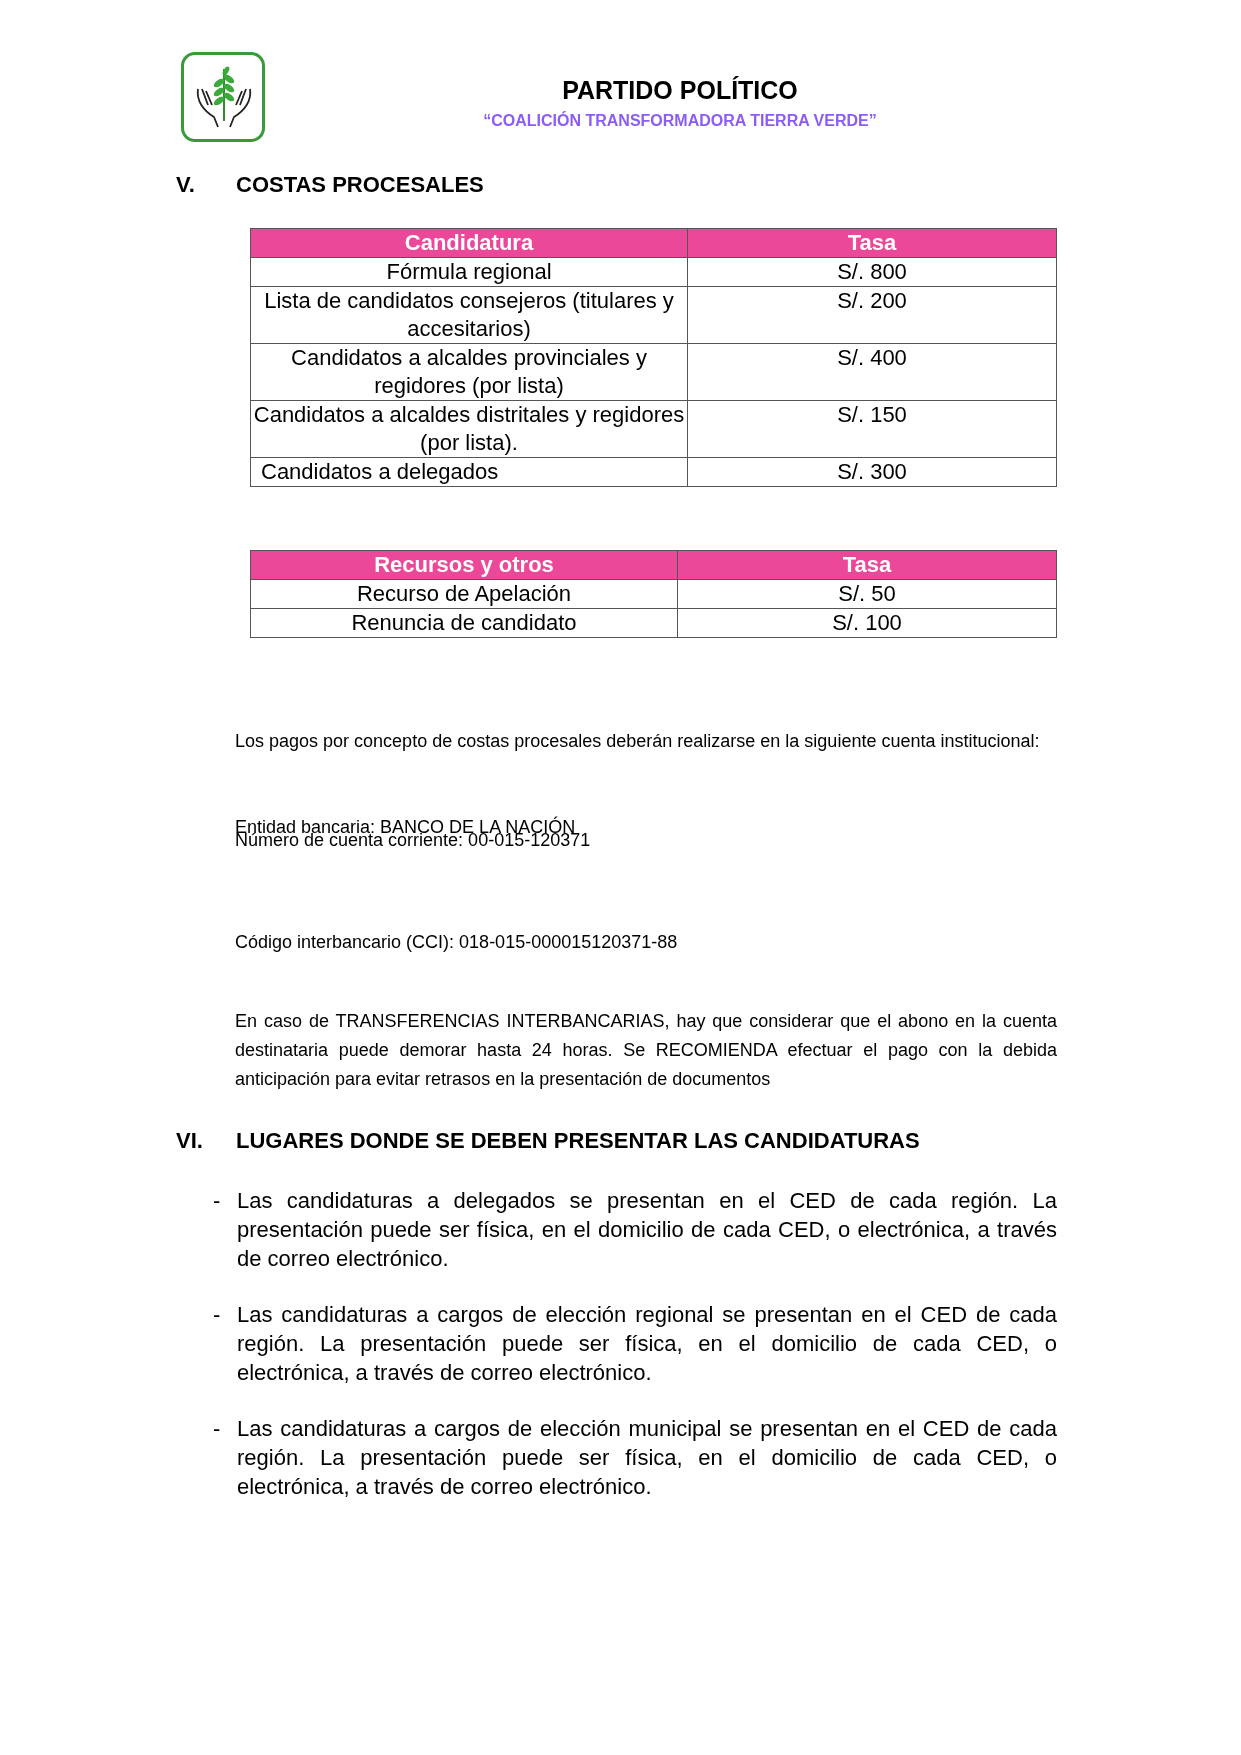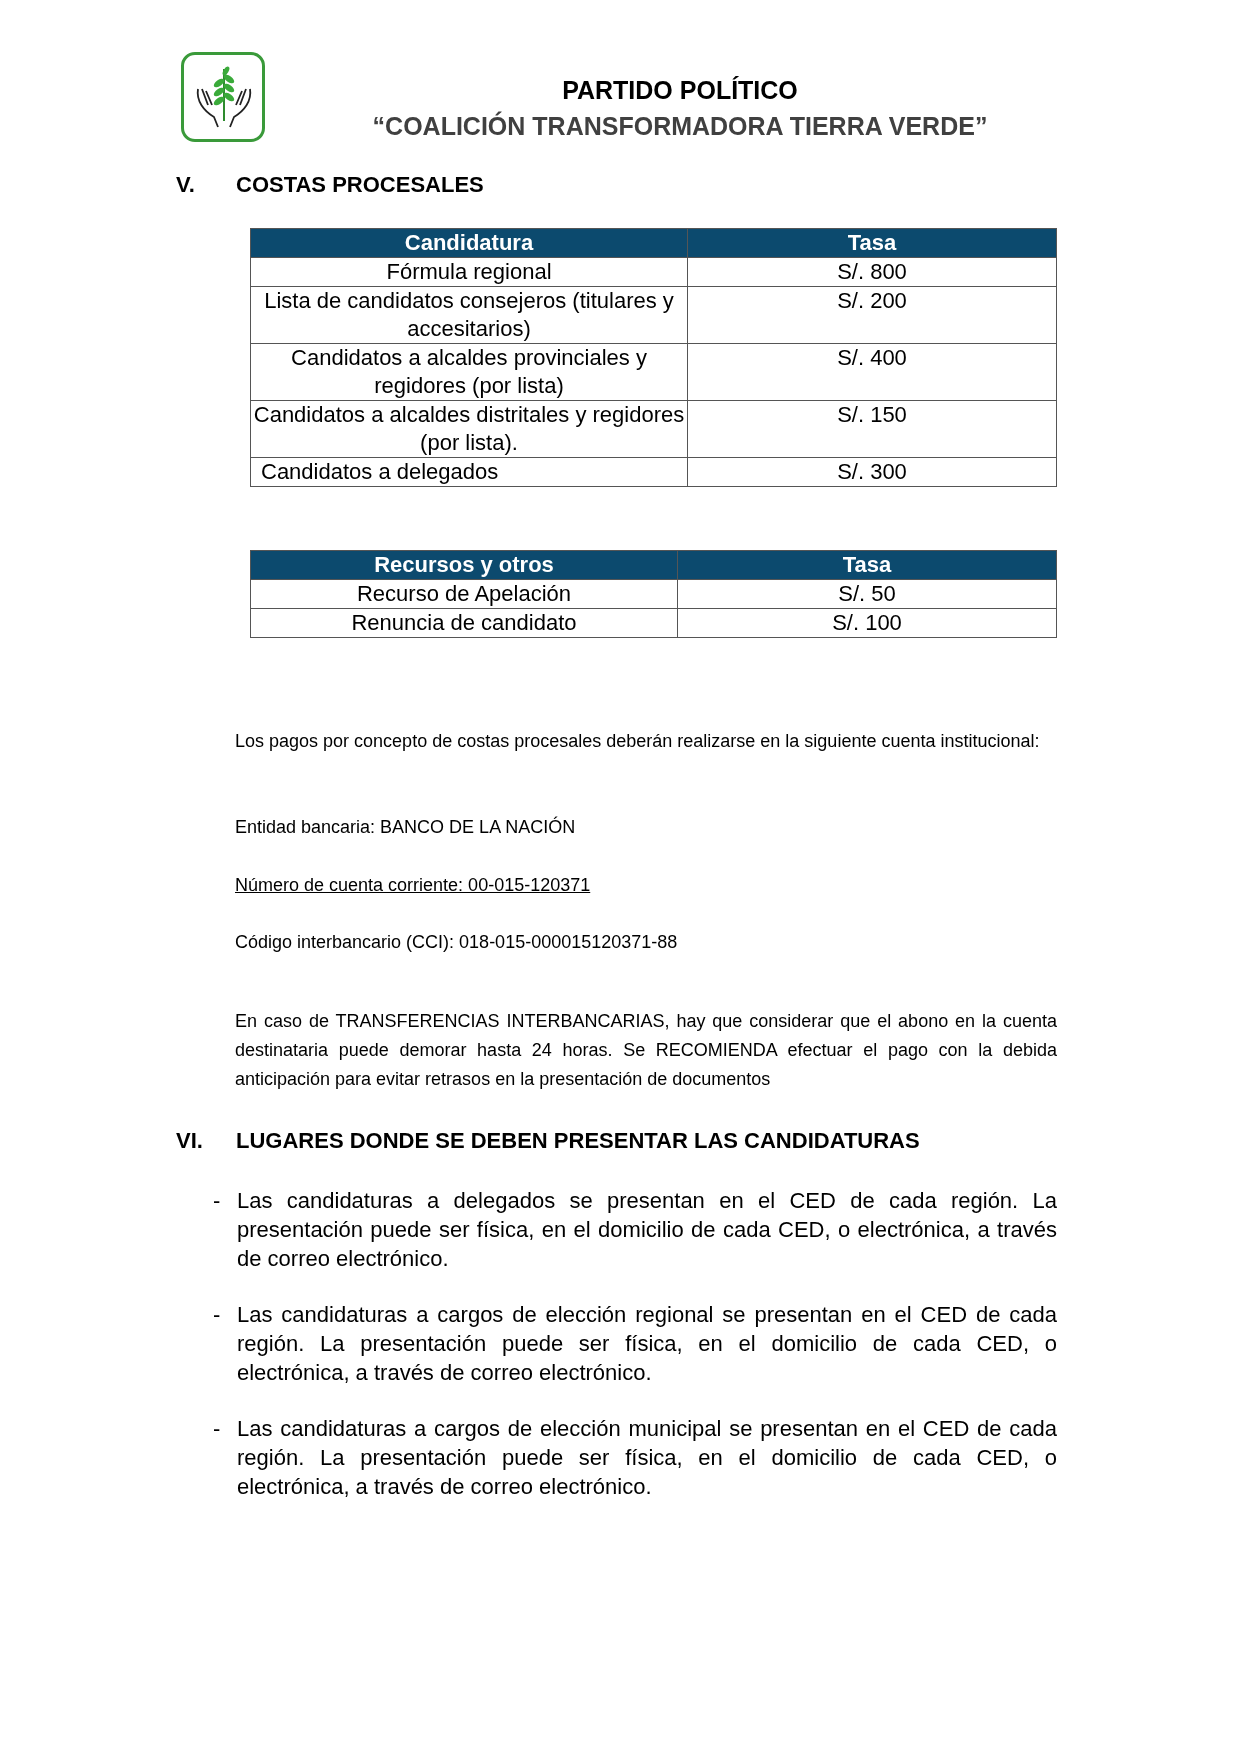--- a/index.html
+++ b/index.html
@@ -4,27 +4,27 @@
 <style>
   html, body { margin: 0; padding: 0; background: #ffffff; }
   body { width: 1241px; height: 1755px; position: relative; overflow: hidden;
          font-family: "Liberation Sans", sans-serif; color: #000; }
   .logo { position: absolute; left: 181px; top: 52px; width: 84px; height: 90px;
           border: 3px solid #3a9a3a; border-radius: 14px; box-sizing: border-box; background:#fff; }
   .logo svg { position:absolute; left:4px; top:6px; }
   .header-title { position: absolute; left: 300px; width: 760px; text-align: center;
                   font-weight: bold; }
   .h1 { top: 76px; font-size: 25px; color: #000; }
-  .h2 { top: 112px; font-size: 25px; color: #404040; }
+  .h2 { top: 112px; font-size: 16px; color: #8b5cf6; }
   .section { position: absolute; left: 176px; font-weight: bold; font-size: 22px; }
   .section .num { display:inline-block; width: 60px; }
   .tbl { position: absolute; left: 250px; border-collapse: collapse; width: 807px;
          font-size: 22px; }
   .tbl td, .tbl th { border: 1.5px solid #555; padding: 0; line-height: 28px; }
-  .tbl th { background: #0c4a6e; color: #fff; font-weight: bold; text-align: center; height: 28px; }
+  .tbl th { background: #ec4899; color: #fff; font-weight: bold; text-align: center; height: 28px; }
   .tbl td { vertical-align: top; }
   .c1 { width: 426px; text-align: center; }
   .c2 { text-align: center; }
   .left { text-align: left; padding-left: 10px !important; }
   .para { position: absolute; left: 235px; width: 822px; font-size: 18px; line-height: 29px;
           text-align: justify; }
   .bullet { position: absolute; left: 213px; width: 844px; font-size: 22px; line-height: 29px; }
   .bullet .dash { position: absolute; left: 0; top: 0; }
   .bullet .txt { margin-left: 24px; text-align: justify; }
 </style>
@@ -96,21 +96,21 @@
   </tr>
   <tr>
     <td class="c1">Renuncia de candidato</td>
     <td class="c2">S/. 100</td>
   </tr>
 </tbody>
   </table>
 
 <div class="para" style="top:727px;">Los pagos por concepto de costas procesales deberán realizarse en la siguiente cuenta institucional:</div>
 <div class="para" style="top:813px;">Entidad bancaria: BANCO DE LA NACIÓN</div>
-<div class="para" style="top:871px;text-decoration:underline;">Número de cuenta corriente:  00-015-120371</div>
+<div class="para" style="top:826px;">Número de cuenta corriente:  00-015-120371</div>
 <div class="para" style="top:928px;">Código interbancario (CCI): 018-015-000015120371-88</div>
 <div class="para" style="top:985px;margin-top:22px;">En caso de TRANSFERENCIAS INTERBANCARIAS, hay que considerar que el abono en la cuenta destinataria puede demorar hasta 24 horas. Se RECOMIENDA efectuar el pago con la debida anticipación para evitar retrasos en la presentación de documentos</div>
 
 <div class="section" style="top:1128px;">
   <span class="num">VI.</span><span>LUGARES DONDE SE DEBEN PRESENTAR LAS CANDIDATURAS</span>
 </div>
 
 <div class="bullet" style="top:1186px;">
   <span class="dash">-</span>
   <div class="txt">Las candidaturas a delegados se presentan en el CED de cada región. La presentación puede ser física, en el domicilio de cada CED, o electrónica, a través de correo electrónico.</div>

